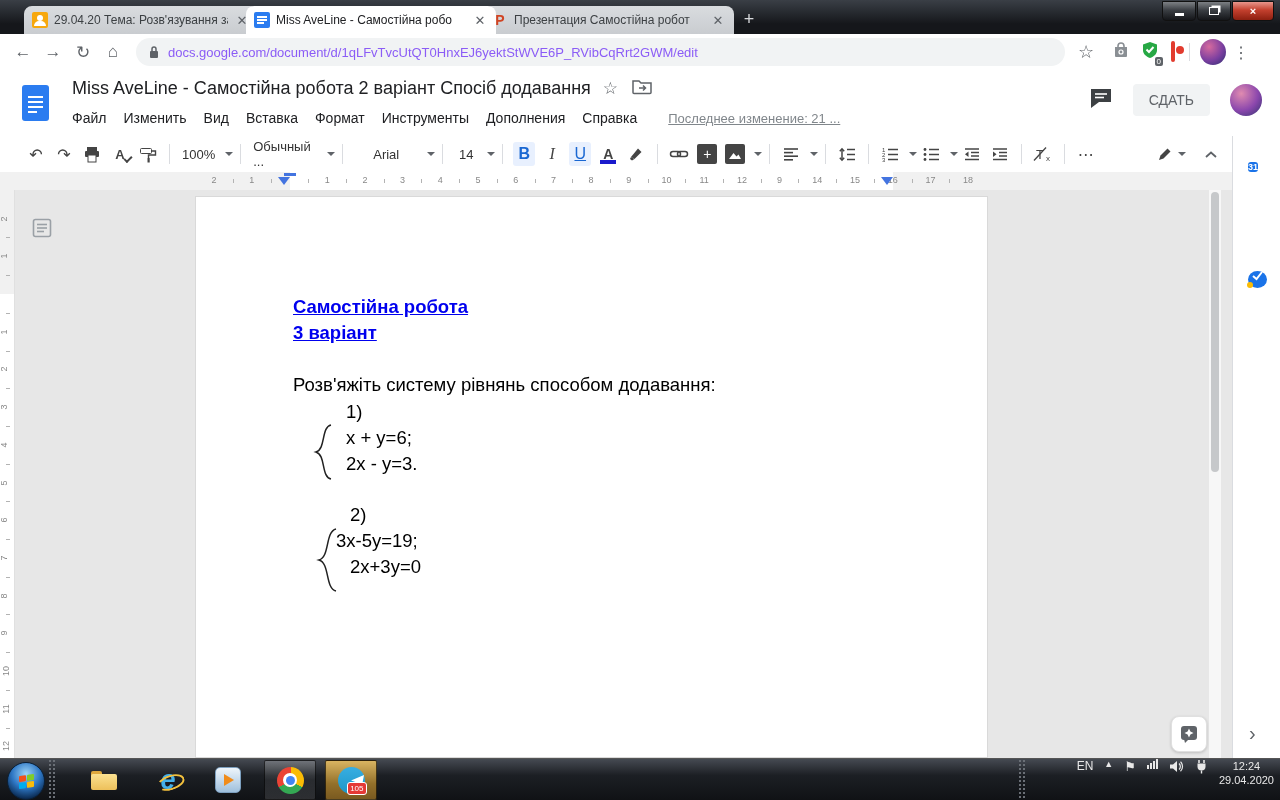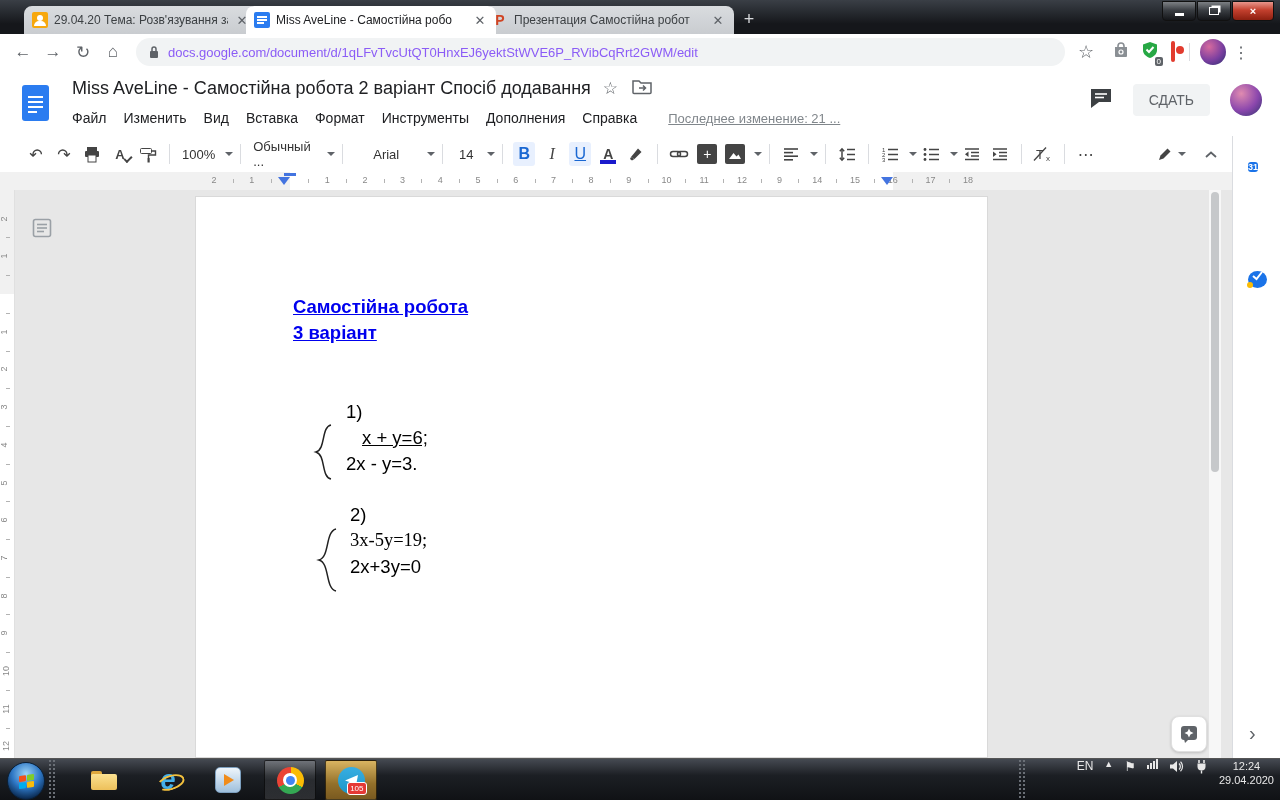--- a/index.html
+++ b/index.html
@@ -145,21 +145,21 @@
     border-left-color:transparent;border-radius:50%;transform:rotate(-18deg);}
   .wmp{width:26px;height:26px;border-radius:5px;background:linear-gradient(#eef5fb,#9fc0dd);
     border:1px solid #7da0c0;display:flex;align-items:center;justify-content:center;box-sizing:border-box;}
   .wmp i{width:0;height:0;border-top:6px solid transparent;border-bottom:6px solid transparent;
     border-left:10px solid #f08c1b;margin-left:2px;}
   .chrome{width:27px;height:27px;border-radius:50%;position:relative;
     background:conic-gradient(from -120deg,#ea4335 0 120deg,#fbbc05 120deg 240deg,#34a853 240deg 360deg);}
   .chrome:before{content:"";position:absolute;left:6.5px;top:6.5px;width:14px;height:14px;border-radius:50%;background:#fff;}
   .chrome:after{content:"";position:absolute;left:9px;top:9px;width:9px;height:9px;border-radius:50%;background:#4285f4;}
   .tg{width:27px;height:27px;border-radius:50%;background:linear-gradient(#37aee2,#1e96c8);
-    position:relative;display:flex;align-items:center;justify-content:center;}
+    position:relative;display:flex;align-items:center;justify-content:flex-end;}
   .tg-badge{position:absolute;right:-2px;bottom:-1px;background:#e53935;color:#fff;font-size:8px;
     padding:1px 2px;border-radius:3px;border:1px solid #fff;}
   .tray{position:absolute;right:6px;top:0;height:42px;display:flex;align-items:flex-start;gap:11px;color:#e8e8e8;}
   .tray-lang{font-size:12px;}
   .tray-up{font-size:9px;}
   .tray-flag{font-size:13px;}
   .sig{display:flex;align-items:flex-end;gap:1px;}
   .sig i{width:2px;background:#e8e8e8;}
   .clock{font-size:11px;line-height:14px;text-align:center;}
 </style>
@@ -489,31 +489,32 @@
           <g stroke="#9aa0a6" stroke-width="1.6">
             <line x1="6" y1="7.5" x2="16" y2="7.5"></line>
             <line x1="6" y1="11" x2="16" y2="11"></line>
             <line x1="6" y1="14.5" x2="13" y2="14.5"></line>
           </g>
         </svg>
     </span>
     <div class="page">
       <div class="dline dlink" style="left:97px;top:99px;">Самостійна робота</div>
       <div class="dline dlink" style="left:97px;top:125px;">3 варіант</div>
+      <div class="dline" style="left:97px;top:177px;">Розв'яжіть систему рівнянь способом додавання:</div>
       <div class="dline" style="left:150px;top:204px;">1)</div>
       <svg class="brace" style="left:114px;top:226px;" width="26" height="58">
         <path d="M21 2 C11 4 16 26 6 29 C16 32 11 54 21 56" fill="none" stroke="#222" stroke-width="1.5"></path>
       </svg>
-      <div class="dline" style="left:166px;top:230px;text-decoration:underline;">x + y=6;</div>
+      <div class="dline" style="left:150px;top:230px;">x + y=6;</div>
       <div class="dline" style="left:150px;top:256px;">2x - y=3.</div>
       <div class="dline" style="left:154px;top:307px;">2)</div>
       <svg class="brace" style="left:117px;top:330px;" width="28" height="66">
         <path d="M23 2 C12 4.5 17 30 6 33 C17 36 12 61.5 23 64" fill="none" stroke="#222" stroke-width="1.5"></path>
       </svg>
-      <div class="dline" style="left:154px;top:333px;font-family:Liberation Serif, serif;">3x-5y=19;</div>
+      <div class="dline" style="left:140px;top:333px;">3x-5y=19;</div>
       <div class="dline" style="left:154px;top:359px;">2x+3y=0</div>
     </div>
     <div class="scrollbar">
         <div class="thumb"></div>
       </div>
     <div class="explore">
       <svg width="20" height="20">
           <rect x="2" y="2" width="16" height="14" rx="3" fill="#5f6368"></rect>
           <polygon points="10,4.5 11.4,7.6 14.5,9 11.4,10.4 10,13.5 8.6,10.4 5.5,9 8.6,7.6" fill="#fff"></polygon>
           <polygon points="5,15 10,15 6,19" fill="#5f6368"></polygon>

